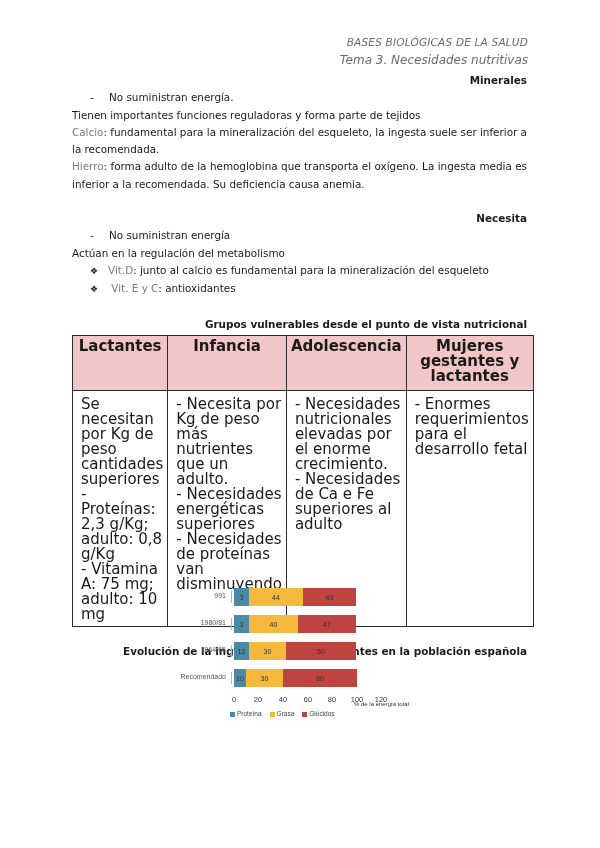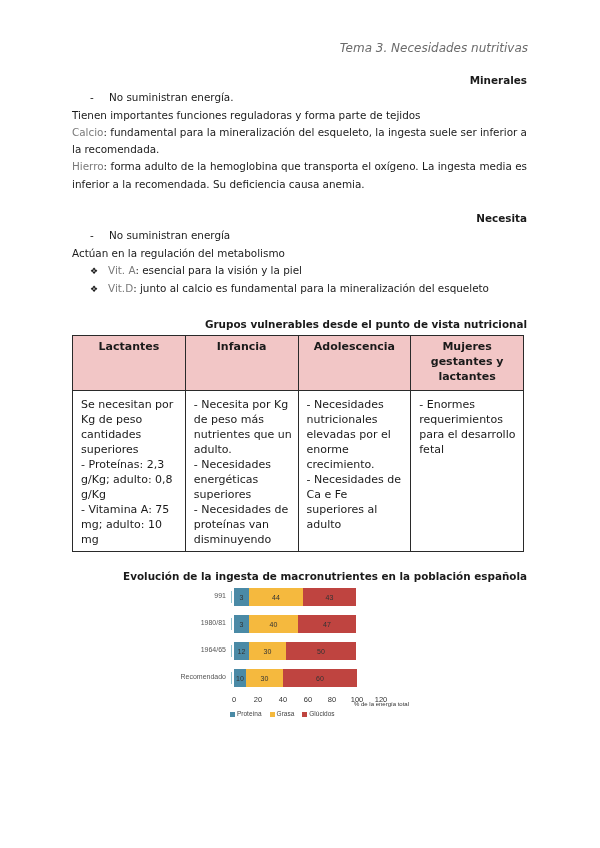--- a/index.html
+++ b/index.html
@@ -10,57 +10,58 @@
   .header .t2 { font-size: 12px; margin-top: 5px; }
   .content { position: absolute; left: 72px; top: 72px; width: 455px; font-size: 10.4px; line-height: 17.3px; }
   .h { font-weight: bold; text-align: right; }
   .dash { padding-left: 18px; }
   .dash .m { display: inline-block; width: 19px; }
   .grey { color: #7a7a7a; }
   .just { text-align: justify; }
   .gap { height: 17px; }
   .bul { padding-left: 18px; }
   .bul .m { display: inline-block; width: 18px; font-size: 9px; }
-  table.vt { border-collapse: collapse; width: 452px; margin-top: 2px; font-size: 11px; line-height: 15px; }
+  table.vt { border-collapse: collapse; width: 452px; margin-top: 2px; font-size: 15px; line-height: 15px; }
   table.vt th { background: #f2c6c6; font-weight: bold; border: 1.4px solid #2a2a2a; padding: 3px 4px 6px 4px; height: 30px; vertical-align: top; text-align: center; width: 25%; }
   table.vt td { border: 1.4px solid #2a2a2a; padding: 6px 4px 4px 8px; vertical-align: top; height: 136px; }
   .chart-title { margin-top: 16px; }
   .chart { position: absolute; left: 170px; top: 585px; width: 260px; height: 140px; font-family: "Liberation Sans", sans-serif; }
   .row { position: absolute; left: 0; height: 18px; width: 200px; }
   .row .lbl { position: absolute; right: 144px; top: 4px; font-size: 7px; color: #555; white-space: nowrap; }
   .row .tick { position: absolute; left: 61px; top: 3px; width: 1px; height: 12px; background: #8fc3cf; }
   .bar { position: absolute; left: 64px; top: 0; height: 18px; display: flex; }
   .seg { height: 18px; font-size: 7px; display: flex; align-items: center; justify-content: center; color: #333; }
   .axis { position: absolute; left: 60px; top: 110px; font-size: 7.5px; color: #333; }
   .axis span { position: absolute; transform: translateX(-50%); }
   .axis .unit { position: absolute; left: 124px; top: 6px; font-size: 6px; white-space: nowrap; transform: none; }
   .legend { position: absolute; left: 60px; top: 125px; font-size: 6.5px; color: #444; display: flex; gap: 8px; }
   .legend .sw { display: inline-block; width: 5px; height: 5px; margin-right: 2px; vertical-align: middle; }
 </style>
 </head>
 <body>
 
 <div class="header">
+  <div class="t1">BASES BIOLÓGICAS DE LA SALUD</div>
   <div class="t2">Tema 3. Necesidades nutritivas</div>
 </div>
 
 <div class="content">
   <div class="h">Minerales</div>
   <div class="dash"><span class="m">-</span><span>No suministran energía.</span></div>
   <div>Tienen importantes funciones reguladoras y forma parte de tejidos</div>
   <div class="just"><span class="grey">Calcio</span><span>: fundamental para la mineralización del esqueleto, la ingesta suele ser inferior a la recomendada.</span></div>
   <div class="just"><span class="grey">Hierro</span><span>: forma adulto de la hemoglobina que transporta el oxígeno. La ingesta media es inferior a la recomendada. Su deficiencia causa anemia.</span></div>
 
   <div class="gap"></div>
 
   <div class="h">Necesita</div>
   <div class="dash"><span class="m">-</span><span>No suministran energía</span></div>
   <div>Actúan en la regulación del metabolismo</div>
-  <div class="bul"><span class="m">❖</span><span class="grey">Vit. A</span><span>: esencial para la visión y la piel</span></div>
   <div class="bul"><span class="m">❖</span><span class="grey">Vit.D</span><span>: junto al calcio es fundamental para la mineralización del esqueleto</span></div>
+  <div class="bul"><span class="m">❖</span> <span class="grey">Vit. E y C</span><span>: antioxidantes</span></div>
 
   <div class="gap"></div>
 
   <div class="h">Grupos vulnerables desde el punto de vista nutricional</div>
   <table class="vt">
     <tbody>
         <tr>
       <th>Lactantes</th>
       <th>Infancia</th>
       <th>Adolescencia</th>

